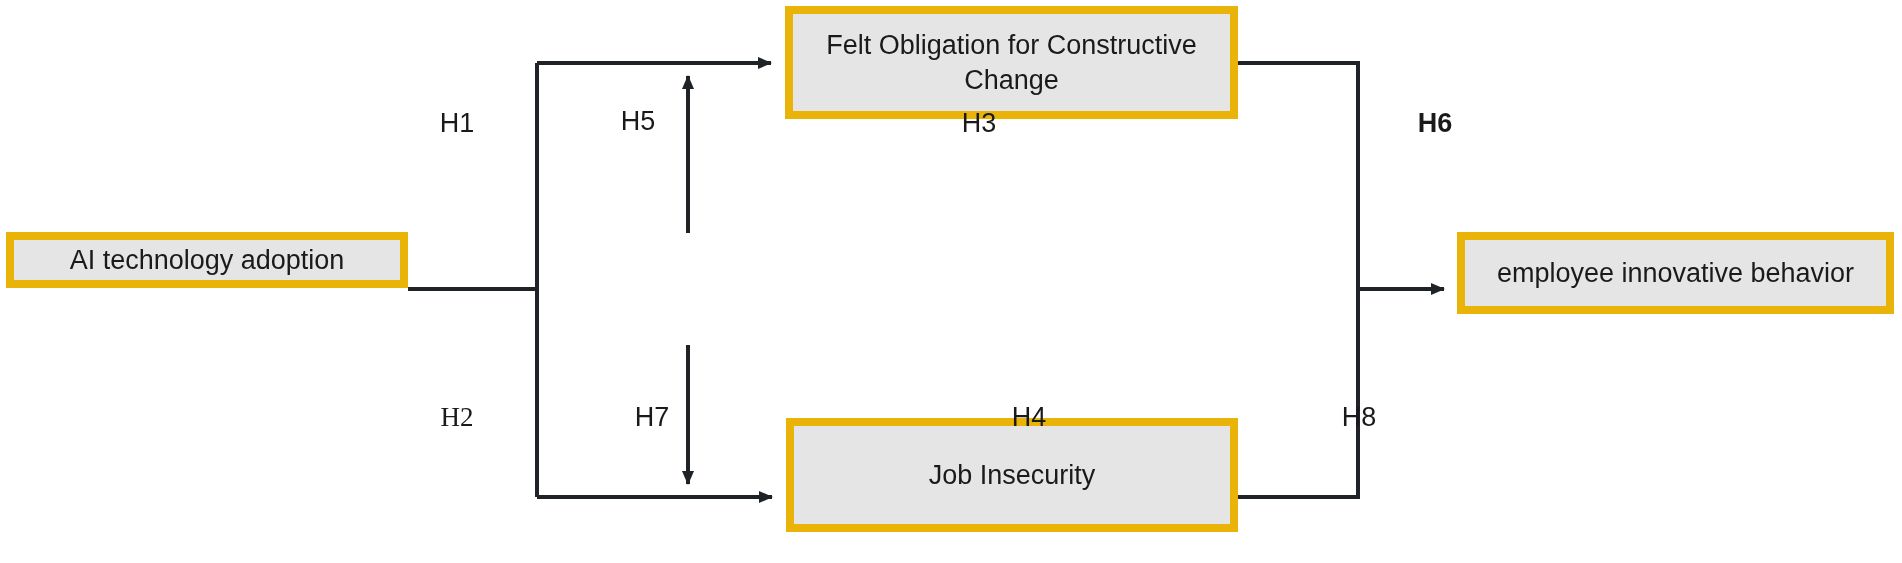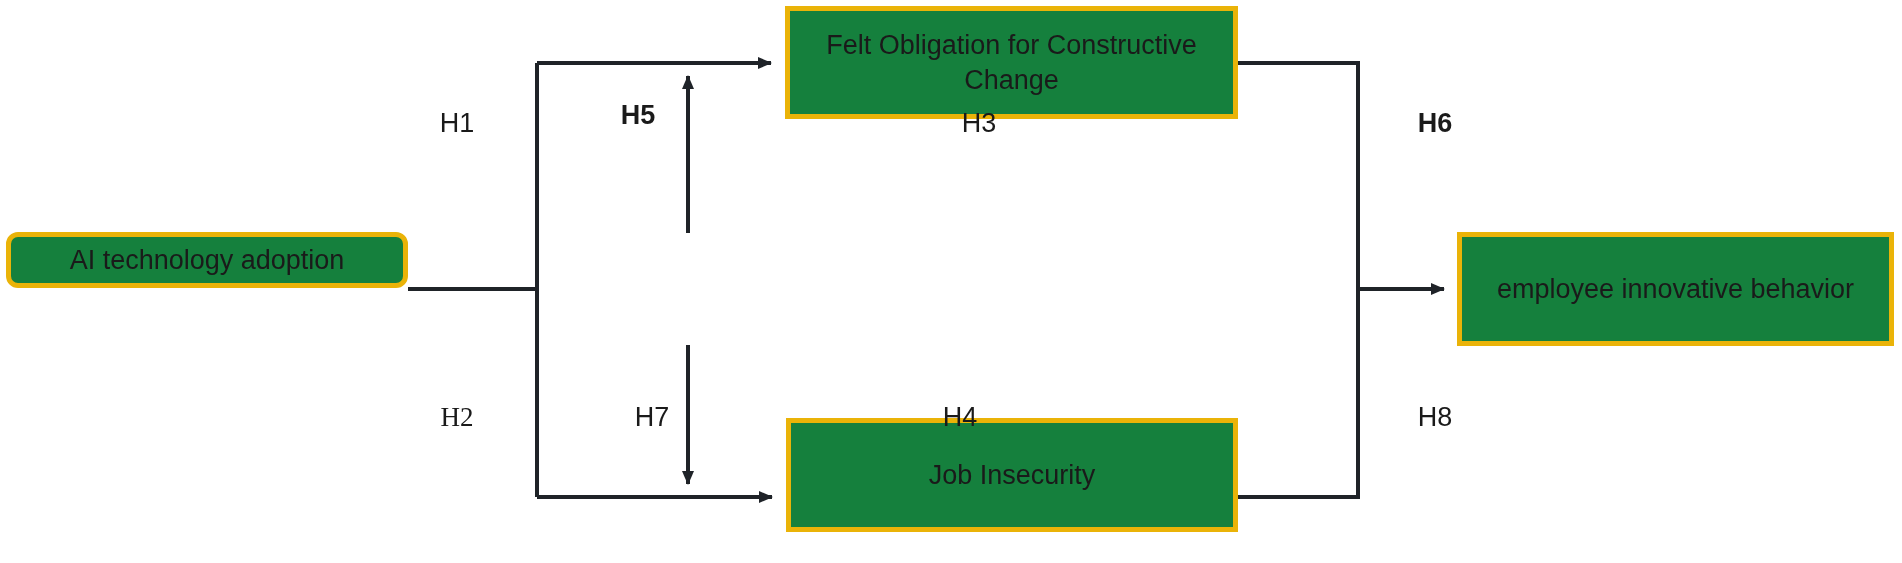--- a/index.html
+++ b/index.html
@@ -21,47 +21,47 @@
   #edges {
     position: absolute;
     left: 0;
     top: 0;
     width: 1902px;
     height: 563px;
   }
   .node {
     position: absolute;
     box-sizing: border-box;
-    border: 5px solid #eab308;
-    background: #15803d;
+    border: 8px solid #eab308;
+    background: #e5e5e5;
     display: flex;
     align-items: center;
     justify-content: center;
     text-align: center;
     font-size: 27px;
     line-height: 1.28;
     color: #1a1a1a;
     padding: 4px 16px;
     z-index: 2;
   }
   .hyp-label {
     position: absolute;
     font-size: 27px;
     color: #1a1a1a;
     white-space: nowrap;
     transform: translate(-50%, -50%);
     z-index: 3;
     background: transparent;
   }
   
-  #node-ai        { left: 6px;    top: 232px; width: 402px;  height: 56px; border-radius: 12px; }
+  #node-ai        { left: 6px;    top: 232px; width: 402px;  height: 56px; }
   #node-task      { left: 572px;  top: 233px; width: 235px;  height: 112px; }
   #node-felt      { left: 785px;  top: 6px;   width: 453px;  height: 113px; }
   #node-job       { left: 786px;  top: 418px; width: 452px;  height: 114px; }
-  #node-emp       { left: 1457px; top: 232px; width: 437px;  height: 114px; }
+  #node-emp       { left: 1457px; top: 232px; width: 437px;  height: 82px; }
 </style>
 </head>
 <body>
 
 <div id="canvas">
 
   <svg id="edges" viewBox="0 0 1902 563" xmlns="http://www.w3.org/2000/svg">
     <defs>
       <marker id="arrowR" markerWidth="14" markerHeight="12" refX="13" refY="6" orient="auto" markerUnits="userSpaceOnUse">
         <path d="M0,0 L14,6 L0,12 z" fill="#1f2328"></path>
@@ -106,22 +106,22 @@
   <div class="node" id="node-job">
     <span>Job Insecurity</span>
   </div>
 
   <div class="node" id="node-emp">
     <span>employee innovative behavior</span>
   </div>
 
   <div id="hyp-layer">
       <div class="hyp-label" style="left: 457px; top: 123px;">H1</div>
-      <div class="hyp-label" style="left: 638px; top: 115px; font-weight: bold;">H5</div>
+      <div class="hyp-label" style="left: 638px; top: 121px;">H5</div>
       <div class="hyp-label" style="left: 979px; top: 123px;">H3</div>
       <div class="hyp-label" style="left: 1435px; top: 123px; font-weight: bold;">H6</div>
       <div class="hyp-label" style="left: 457px; top: 417px; font-family: Liberation Serif, serif;">H2</div>
       <div class="hyp-label" style="left: 652px; top: 417px;">H7</div>
-      <div class="hyp-label" style="left: 960px; top: 417px;">H4</div>
-      <div class="hyp-label" style="left: 1435px; top: 417px;">H8</div>
+      <div class="hyp-label" style="left: 1029px; top: 417px;">H4</div>
+      <div class="hyp-label" style="left: 1359px; top: 417px;">H8</div>
     </div>
 
 </div>
 
 </body></html>

